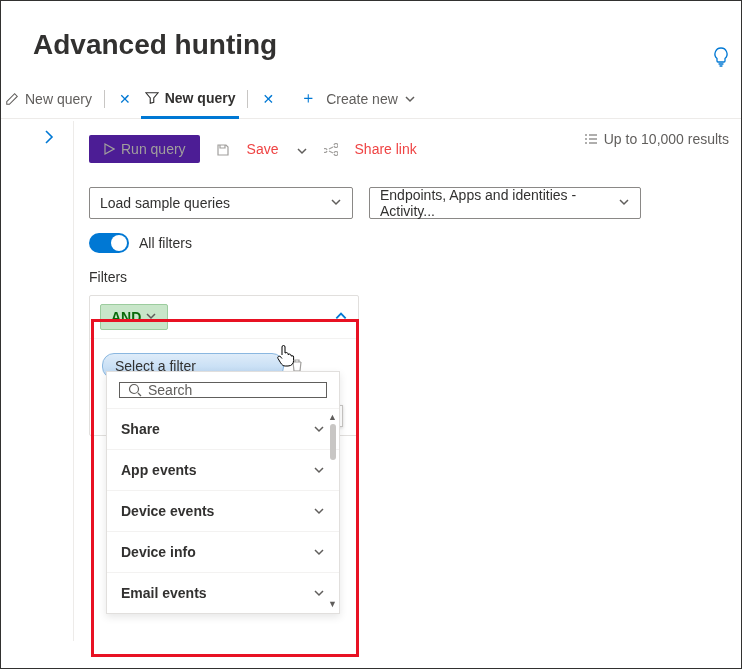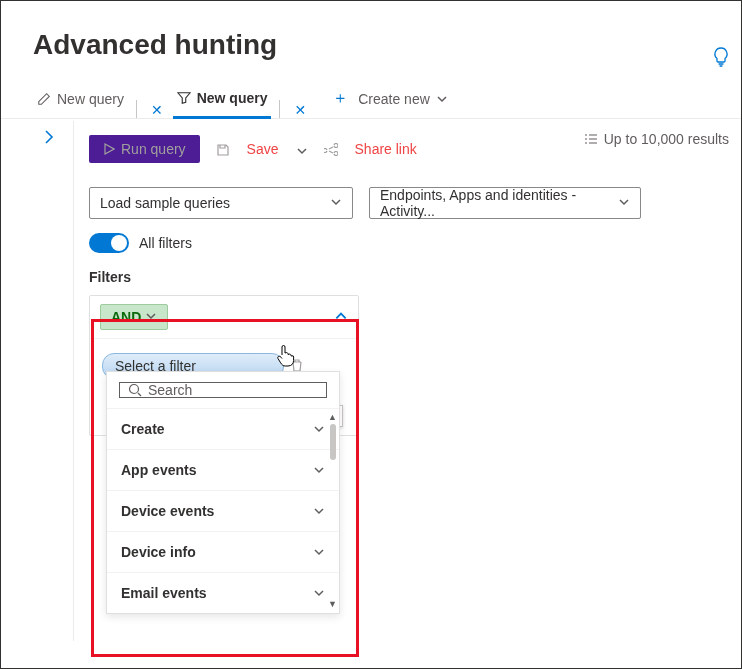--- a/index.html
+++ b/index.html
@@ -22,23 +22,22 @@
   }
   .help-icon {
     position: absolute;
     top: 46px;
     right: 12px;
     color: #0078d4;
     font-size: 18px;
   }
   .tab-row {
     display: flex;
-    align-items: flex-end;
+    align-items: center;
     gap: 4px;
-    padding-left: 32px;
     border-bottom: 1px solid #edebe9;
     height: 40px;
   }
   .tab {
     display: flex;
     align-items: center;
     gap: 6px;
     padding: 0 4px;
     height: 100%;
     color: #605e5c;
@@ -141,21 +140,21 @@
   .dd .chev { color:#605e5c; }
   .toggle-row { display:flex; align-items:center; gap:10px; margin-bottom:16px;}
   .toggle {
     width: 40px; height: 20px; border-radius: 10px;
     background: #0078d4; position: relative; cursor:pointer;
   }
   .toggle::after {
     content:""; position:absolute; right:2px; top:2px;
     width:16px; height:16px; border-radius:50%; background:#fff;
   }
-  .filters-heading { font-weight:700; margin-bottom:10px; }
+  .filters-heading { font-weight:400; margin-bottom:10px; }
   .filter-block {
     border: 1px solid #e1dfdd;
     border-radius: 2px;
     width: 270px;
   }
   .filter-head {
     display:flex; align-items:center; padding:8px 10px; gap:8px;
   }
   .and-chip {
     background:#c8e6c9;
@@ -393,21 +392,21 @@
   <div class="search-box">
     <svg width="14" height="14" viewBox="0 0 14 14">
         <circle cx="6" cy="6" r="4.5" fill="none" stroke="#605e5c" stroke-width="1.2"></circle>
         <path d="m10 10 3 3" stroke="#605e5c" stroke-width="1.2"></path>
       </svg>
     <span class="ph">Search</span>
   </div>
   <div class="scroll-arrow-up">▲</div>
   <div class="scroll-thumb"></div>
   <div class="category">
-    <span>Create</span>
+    <span>Share</span>
     <svg class="chev-down" viewBox="0 0 12 12">
         <path d="M2 4l4 4 4-4"></path>
       </svg>
   </div>
   <div class="category">
     <span>App events</span>
     <svg class="chev-down" viewBox="0 0 12 12">
         <path d="M2 4l4 4 4-4"></path>
       </svg>
   </div>

